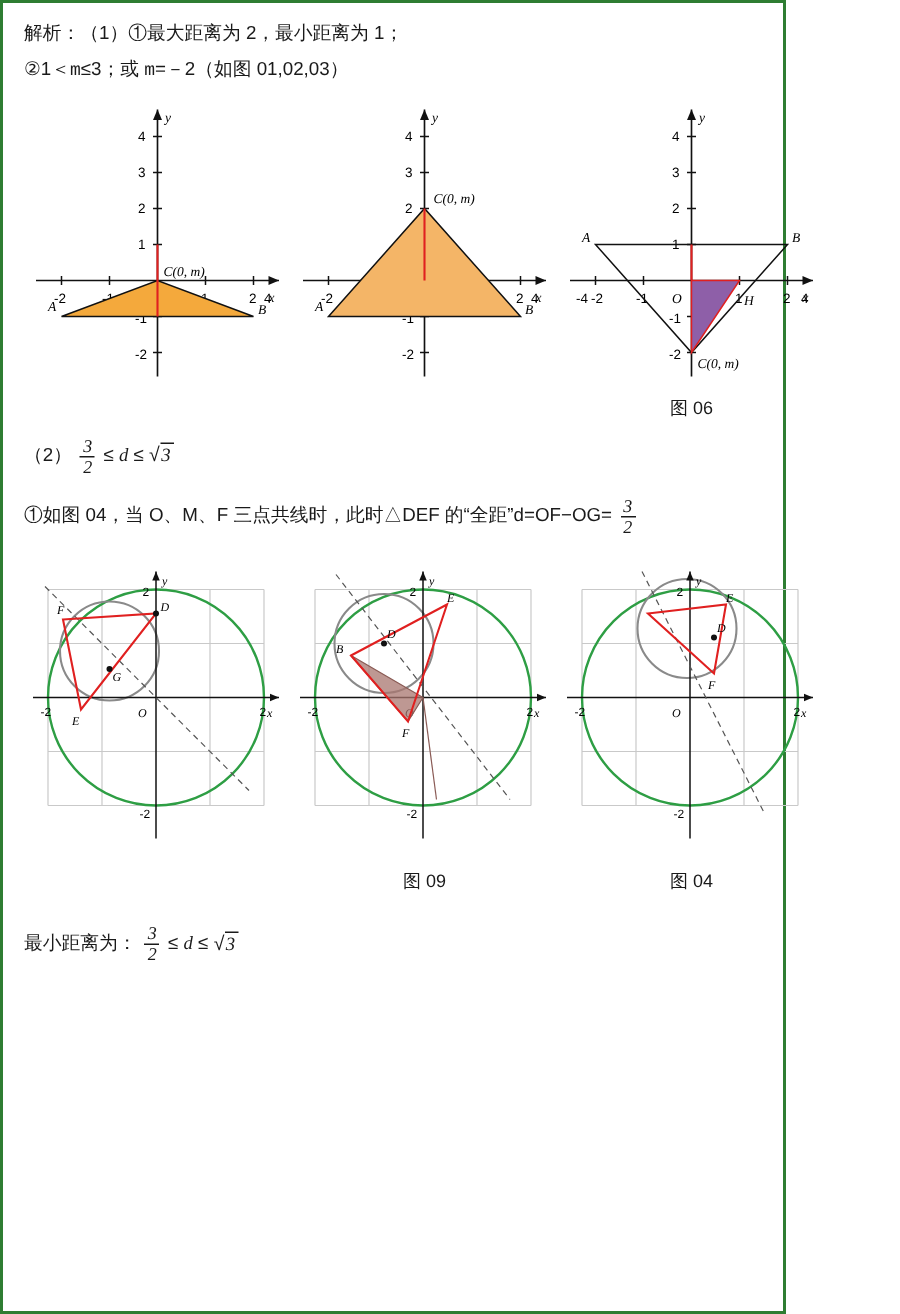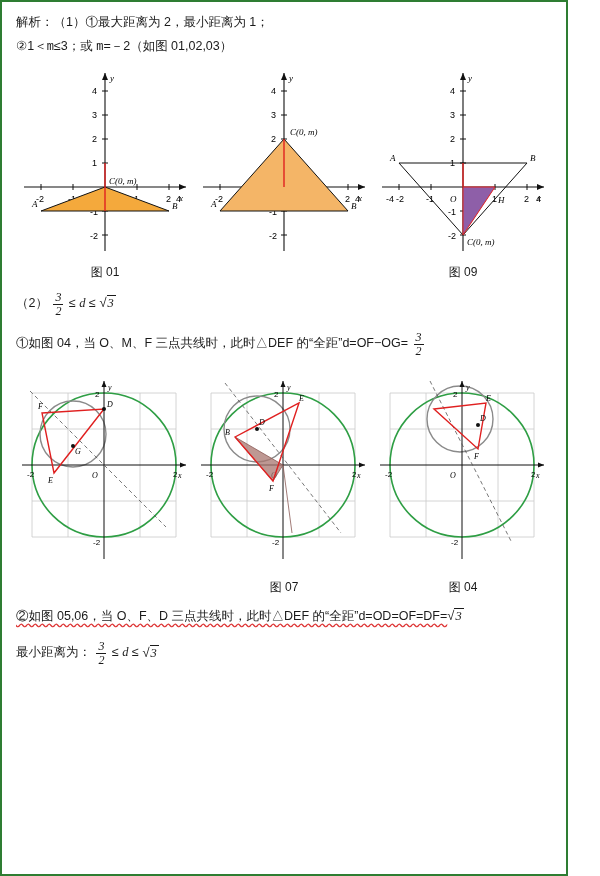--- a/index.html
+++ b/index.html
@@ -4,21 +4,21 @@
 <style>
   html,body{margin:0;padding:0;}
   body{
     width:600px;height:876px;
     background:#ffffff;
     font-family:"Liberation Sans", sans-serif;
     color:#1a1a1a;
   }
   .page{
     position:relative;
-    width:568px;height:876px;
+    width:524px;height:876px;
     box-sizing:border-box;
     border:2px solid #2e7d32;
     padding:10px 14px;
   }
   .line{
     font-size:12.5px;
     line-height:20px;
     margin:0 0 4px 0;
     white-space:nowrap;
   }
@@ -106,21 +106,20 @@
         <text x="76" y="103" font-size="9">1</text>
         <text x="74" y="152" font-size="9">-1</text>
         <text x="74" y="176" font-size="9">-2</text>
 
         <polygon points="25,148 153,148 89,124" fill="#f4a93c" stroke="#111" stroke-width="1"></polygon>
         <line x1="89" y1="100" x2="89" y2="148" stroke="#e02020" stroke-width="1.4"></line>
         <text x="16" y="144" font-size="9" font-style="italic" font-family="Liberation Serif, serif">A</text>
         <text x="156" y="146" font-size="9" font-style="italic" font-family="Liberation Serif, serif">B</text>
         <text x="93" y="121" font-size="9" font-style="italic" font-family="Liberation Serif, serif">C(0, m)</text>
       </svg>
-      <div class="figcaption">图 01</div>
     </div>
 
     <div class="figcell">
       <svg width="178" height="195" viewBox="0 0 178 195">
         <line x1="8" y1="124" x2="170" y2="124" stroke="#111" stroke-width="1.1"></line>
         <polygon points="170,124 163,121 163,127" fill="#111"></polygon>
         <line x1="89" y1="188" x2="89" y2="10" stroke="#111" stroke-width="1.1"></line>
         <polygon points="89,10 86,17 92,17" fill="#111"></polygon>
         <text x="163" y="138" font-size="9" font-style="italic" font-family="Liberation Serif, serif">x</text>
         <text x="94" y="18" font-size="9" font-style="italic" font-family="Liberation Serif, serif">y</text>
@@ -187,21 +186,21 @@
         <text x="74" y="176" font-size="9">-2</text>
 
         <polygon points="25,100 153,100 89,172" fill="none" stroke="#111" stroke-width="1"></polygon>
         <polygon points="89,124 121,124 89,172" fill="#8e5fa8" stroke="#e02020" stroke-width="1"></polygon>
         <line x1="89" y1="100" x2="89" y2="124" stroke="#e02020" stroke-width="1.4"></line>
         <text x="16" y="98" font-size="9" font-style="italic" font-family="Liberation Serif, serif">A</text>
         <text x="156" y="98" font-size="9" font-style="italic" font-family="Liberation Serif, serif">B</text>
         <text x="93" y="182" font-size="9" font-style="italic" font-family="Liberation Serif, serif">C(0, m)</text>
         <text x="124" y="140" font-size="9" font-style="italic" font-family="Liberation Serif, serif">H</text>
       </svg>
-      <div class="figcaption">图 09</div>
+      <div class="figcaption">图 06</div>
     </div>
   </div>
 
   <div class="spacer"></div>
 
   <p class="line">
     <span>（2）</span>
     <span class="frac">
       <span class="num">3</span>
       <span class="den">2</span>
@@ -294,21 +293,21 @@
         <line x1="30" y1="20" x2="146" y2="170" stroke="#555" stroke-width="0.8" stroke-dasharray="4,3"></line>
         <polygon points="88,102 40,74 78,118" fill="#a8766f" fill-opacity="0.75" stroke="#8a5b55" stroke-width="0.8"></polygon>
         <polygon points="40,74 104,40 78,118" fill="none" stroke="#e02020" stroke-width="1.4"></polygon>
         <line x1="88" y1="102" x2="97" y2="170" stroke="#8a5b55" stroke-width="0.8"></line>
         <circle cx="62" cy="66" r="2" fill="#111"></circle>
         <text x="64" y="62" font-size="8" font-style="italic" font-family="Liberation Serif, serif">D</text>
         <text x="104" y="38" font-size="8" font-style="italic" font-family="Liberation Serif, serif">E</text>
         <text x="74" y="128" font-size="8" font-style="italic" font-family="Liberation Serif, serif">F</text>
         <text x="30" y="72" font-size="8" font-style="italic" font-family="Liberation Serif, serif">B</text>
       </svg>
-      <div class="figcaption">图 07</div>
+      <div class="figcaption">图 09</div>
     </div>
 
     <div class="figcell">
       <svg width="178" height="210" viewBox="0 0 178 210">
         <g stroke="#c9c9c9" stroke-width="0.8">
           <line x1="16" y1="30" x2="160" y2="30"></line>
           <line x1="16" y1="66" x2="160" y2="66"></line>
           <line x1="16" y1="138" x2="160" y2="138"></line>
           <line x1="16" y1="174" x2="160" y2="174"></line>
           <line x1="16" y1="30" x2="16" y2="174"></line>
@@ -335,23 +334,20 @@
         <text x="106" y="58" font-size="8" font-style="italic" font-family="Liberation Serif, serif">D</text>
         <text x="112" y="38" font-size="8" font-style="italic" font-family="Liberation Serif, serif">E</text>
         <text x="100" y="96" font-size="8" font-style="italic" font-family="Liberation Serif, serif">F</text>
       </svg>
       <div class="figcaption">图 04</div>
     </div>
   </div>
 
   <div class="spacer"></div>
 
-  <p class="line">
-    <span class="wave">②如图 05,06，当 O、F、D 三点共线时，此时△DEF 的“全距”d=OD=OF=DF=</span><span class="sqrt"><span class="rad">√</span><span class="under">3</span></span>
-  </p>
 
   <div class="spacer"></div>
 
   <p class="line">
     <span>最小距离为：</span>
     <span class="frac">
       <span class="num">3</span>
       <span class="den">2</span>
     </span>
     <span>≤</span>

